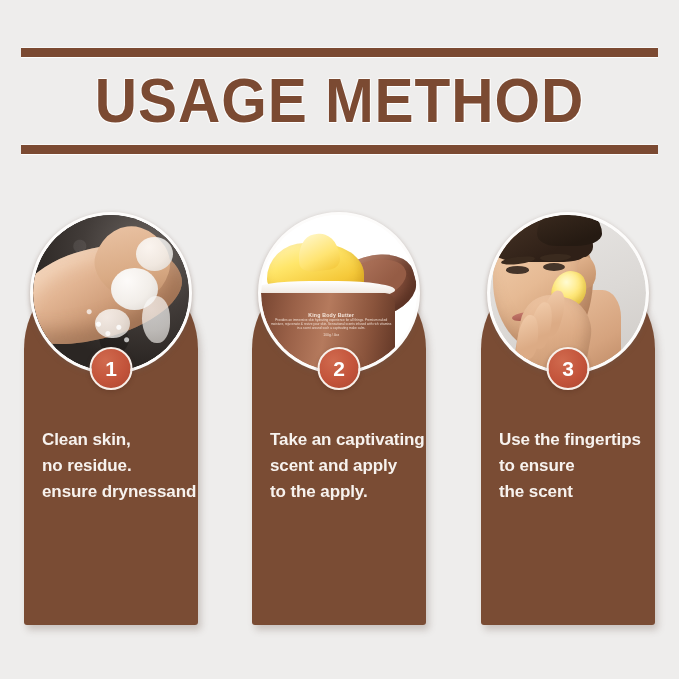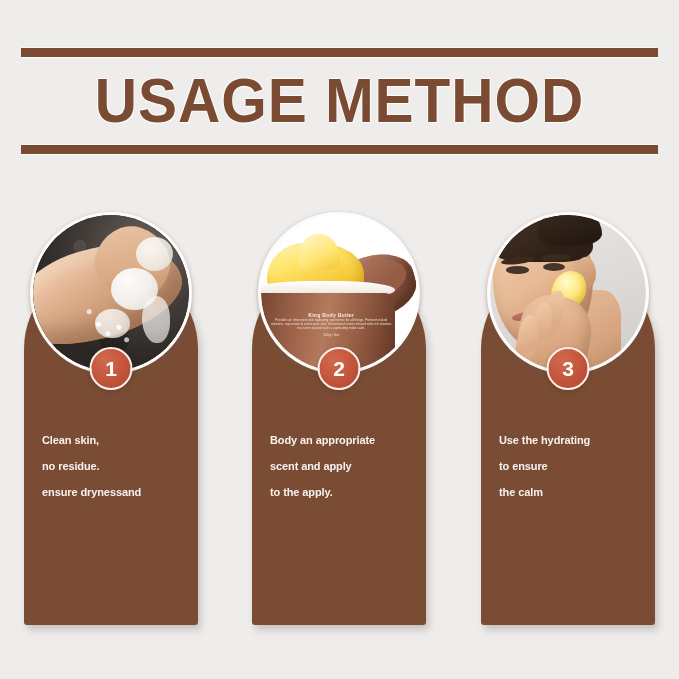--- a/index.html
+++ b/index.html
@@ -367,21 +367,21 @@
     box-shadow: 0 2px 4px rgba(90,50,35,0.4);
   }
 
   
   .caption {
     position: absolute;
     left: 18px;
     top: 222px;
     width: 148px;
     color: #f7f2ee;
-    font-size: 11px;
+    font-size: 17px;
     font-weight: bold;
     line-height: 26px;
     letter-spacing: -0.1px;
   }
   .caption .line { display: block; white-space: nowrap; }
 </style>
 </head>
 <body>
 
 <div id="header">
@@ -435,21 +435,21 @@
           <div class="ph2-label-title">King Body Butter</div>
           <div class="ph2-label-body">Provides an immersive skin hydrating experience for all things. Premium naked moisture, rejuvenate &amp; revive your skin. Sensational scents infused with rich vitamins in a scent around such a captivating make calm.</div>
           <div class="ph2-label-size">100g / 4oz</div>
         </div>
       </div>
     </div>
 
     <div class="badge">2</div>
 
     <div class="caption">
-      <span class="line">Body an appropriate</span>
+      <span class="line">Take an captivating</span>
       <span class="line">scent and apply</span>
       <span class="line">to the apply.</span>
     </div>
   </div>
 
   <div class="step step-3">
     <div class="card"></div>
 
     <div class="photo-ring">
       <div class="photo">
@@ -468,19 +468,19 @@
         <div class="ph3-hand"></div>
         <div class="ph3-finger-a"></div>
         <div class="ph3-finger-b"></div>
         <div class="ph3-finger-c"></div>
       </div>
     </div>
 
     <div class="badge">3</div>
 
     <div class="caption">
-      <span class="line">Use the hydrating</span>
+      <span class="line">Use the fingertips</span>
       <span class="line">to ensure</span>
-      <span class="line">the calm</span>
+      <span class="line">the scent</span>
     </div>
   </div>
 
 </div>
 
 </body></html>

